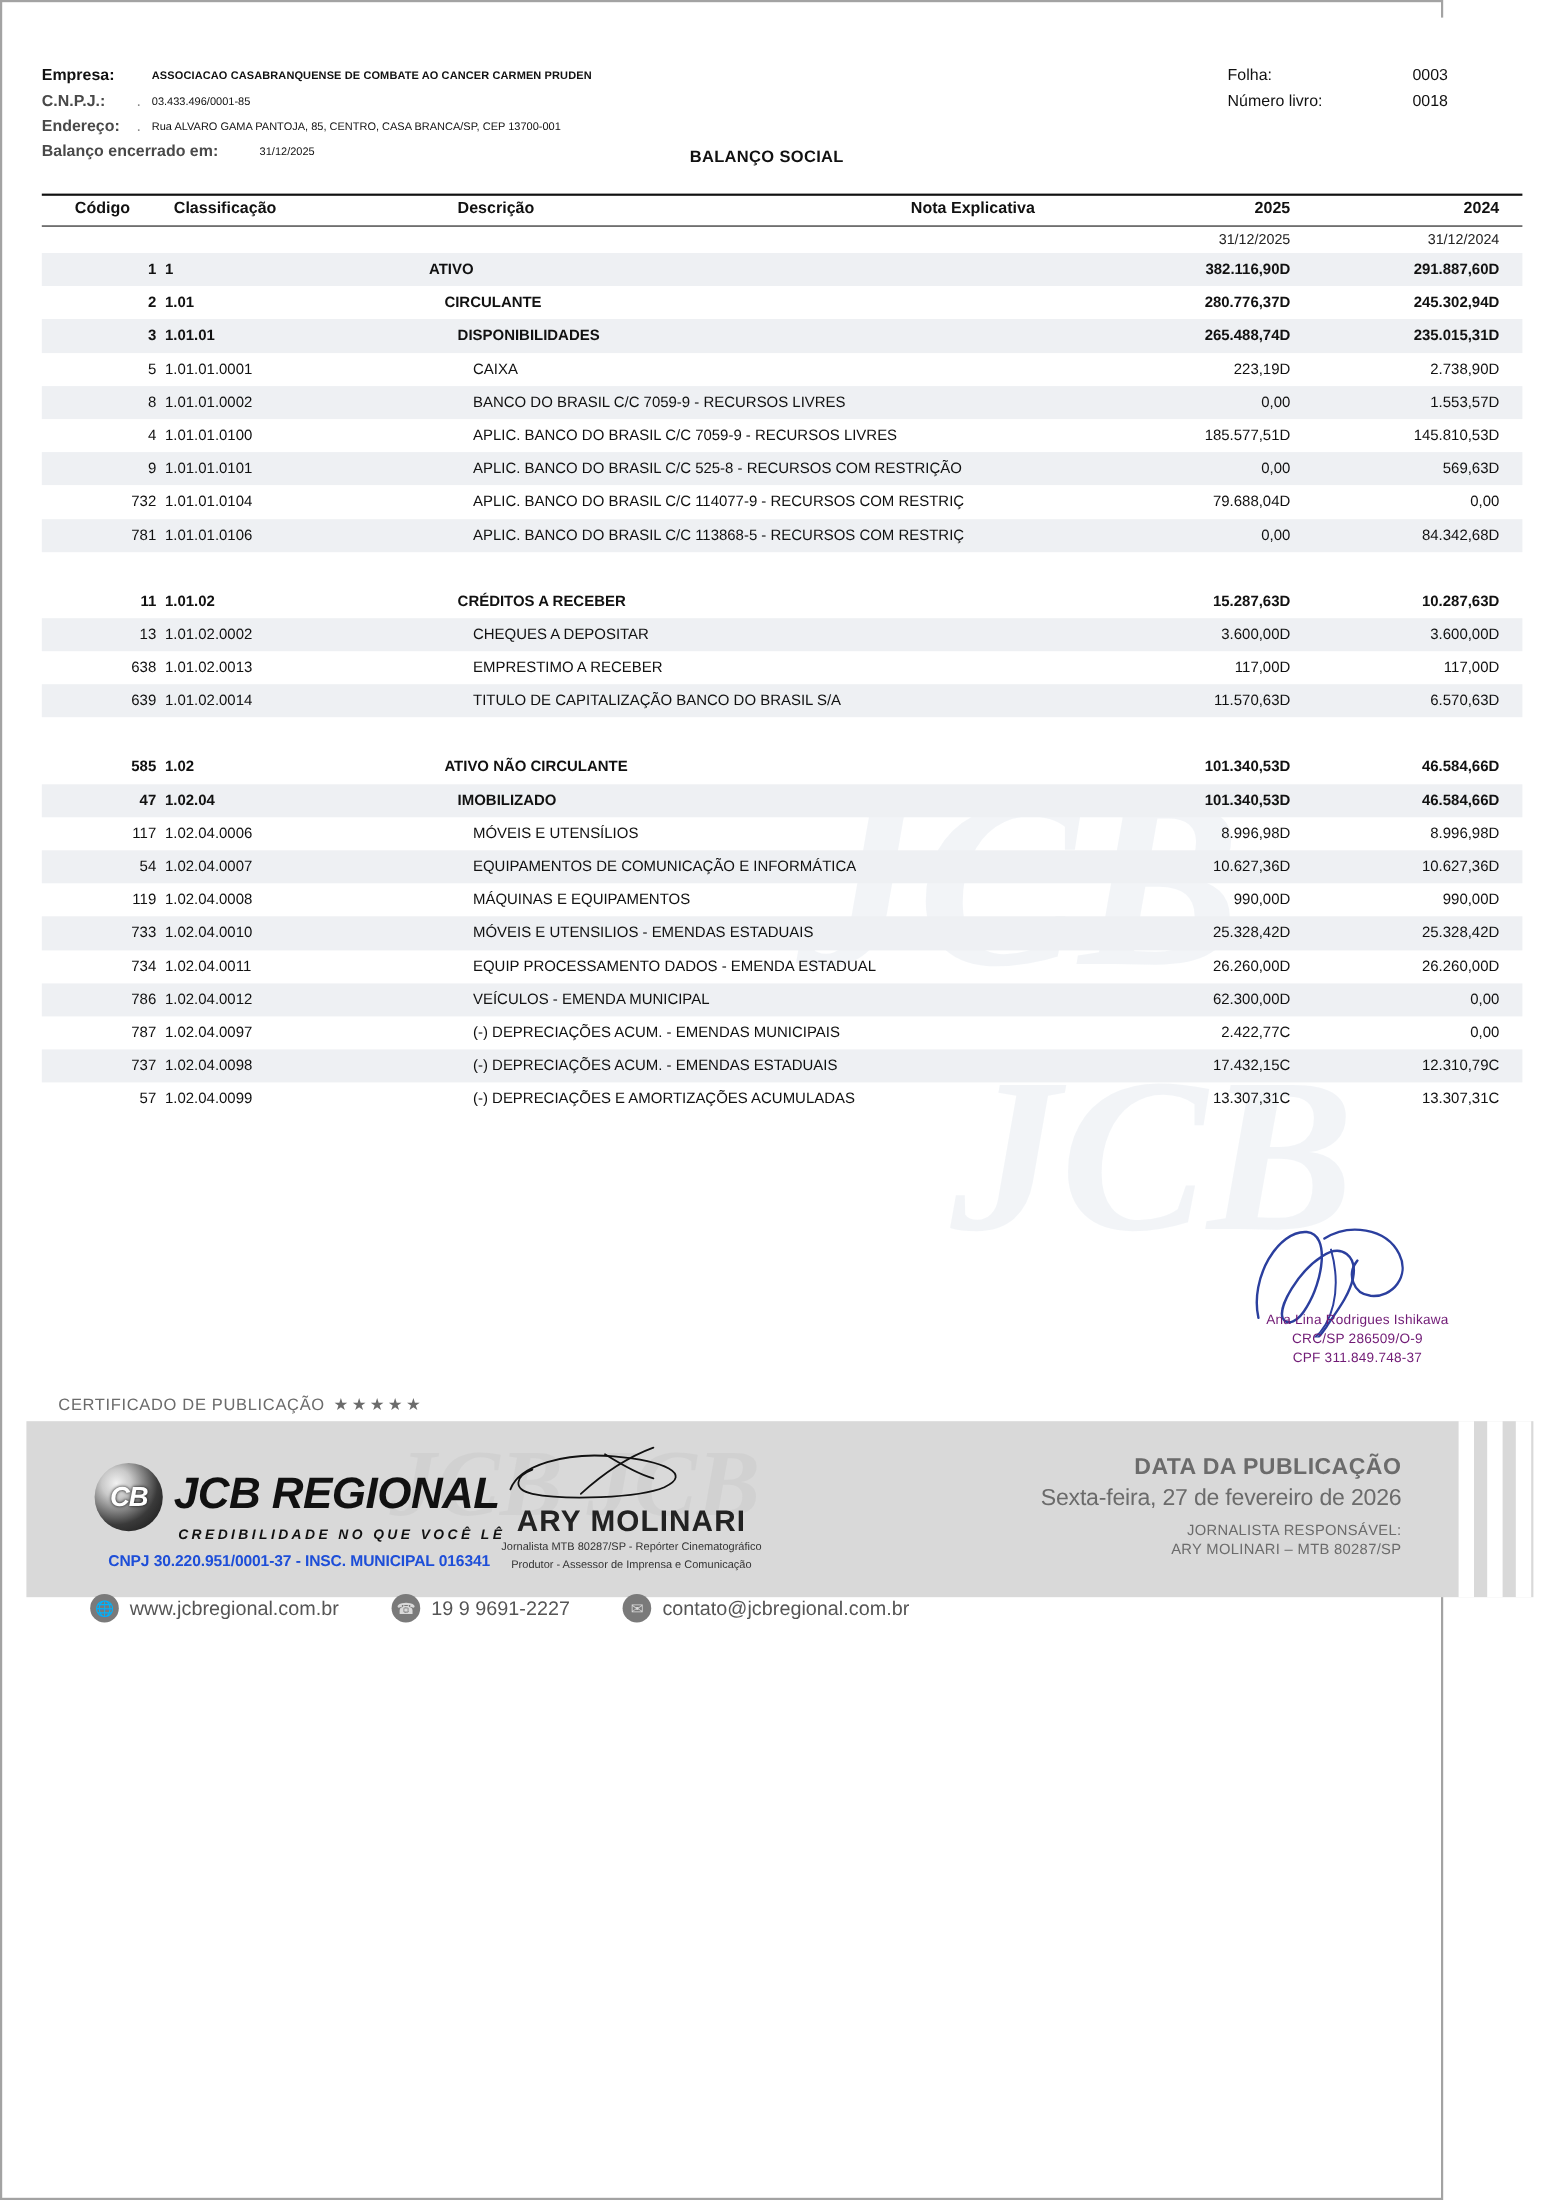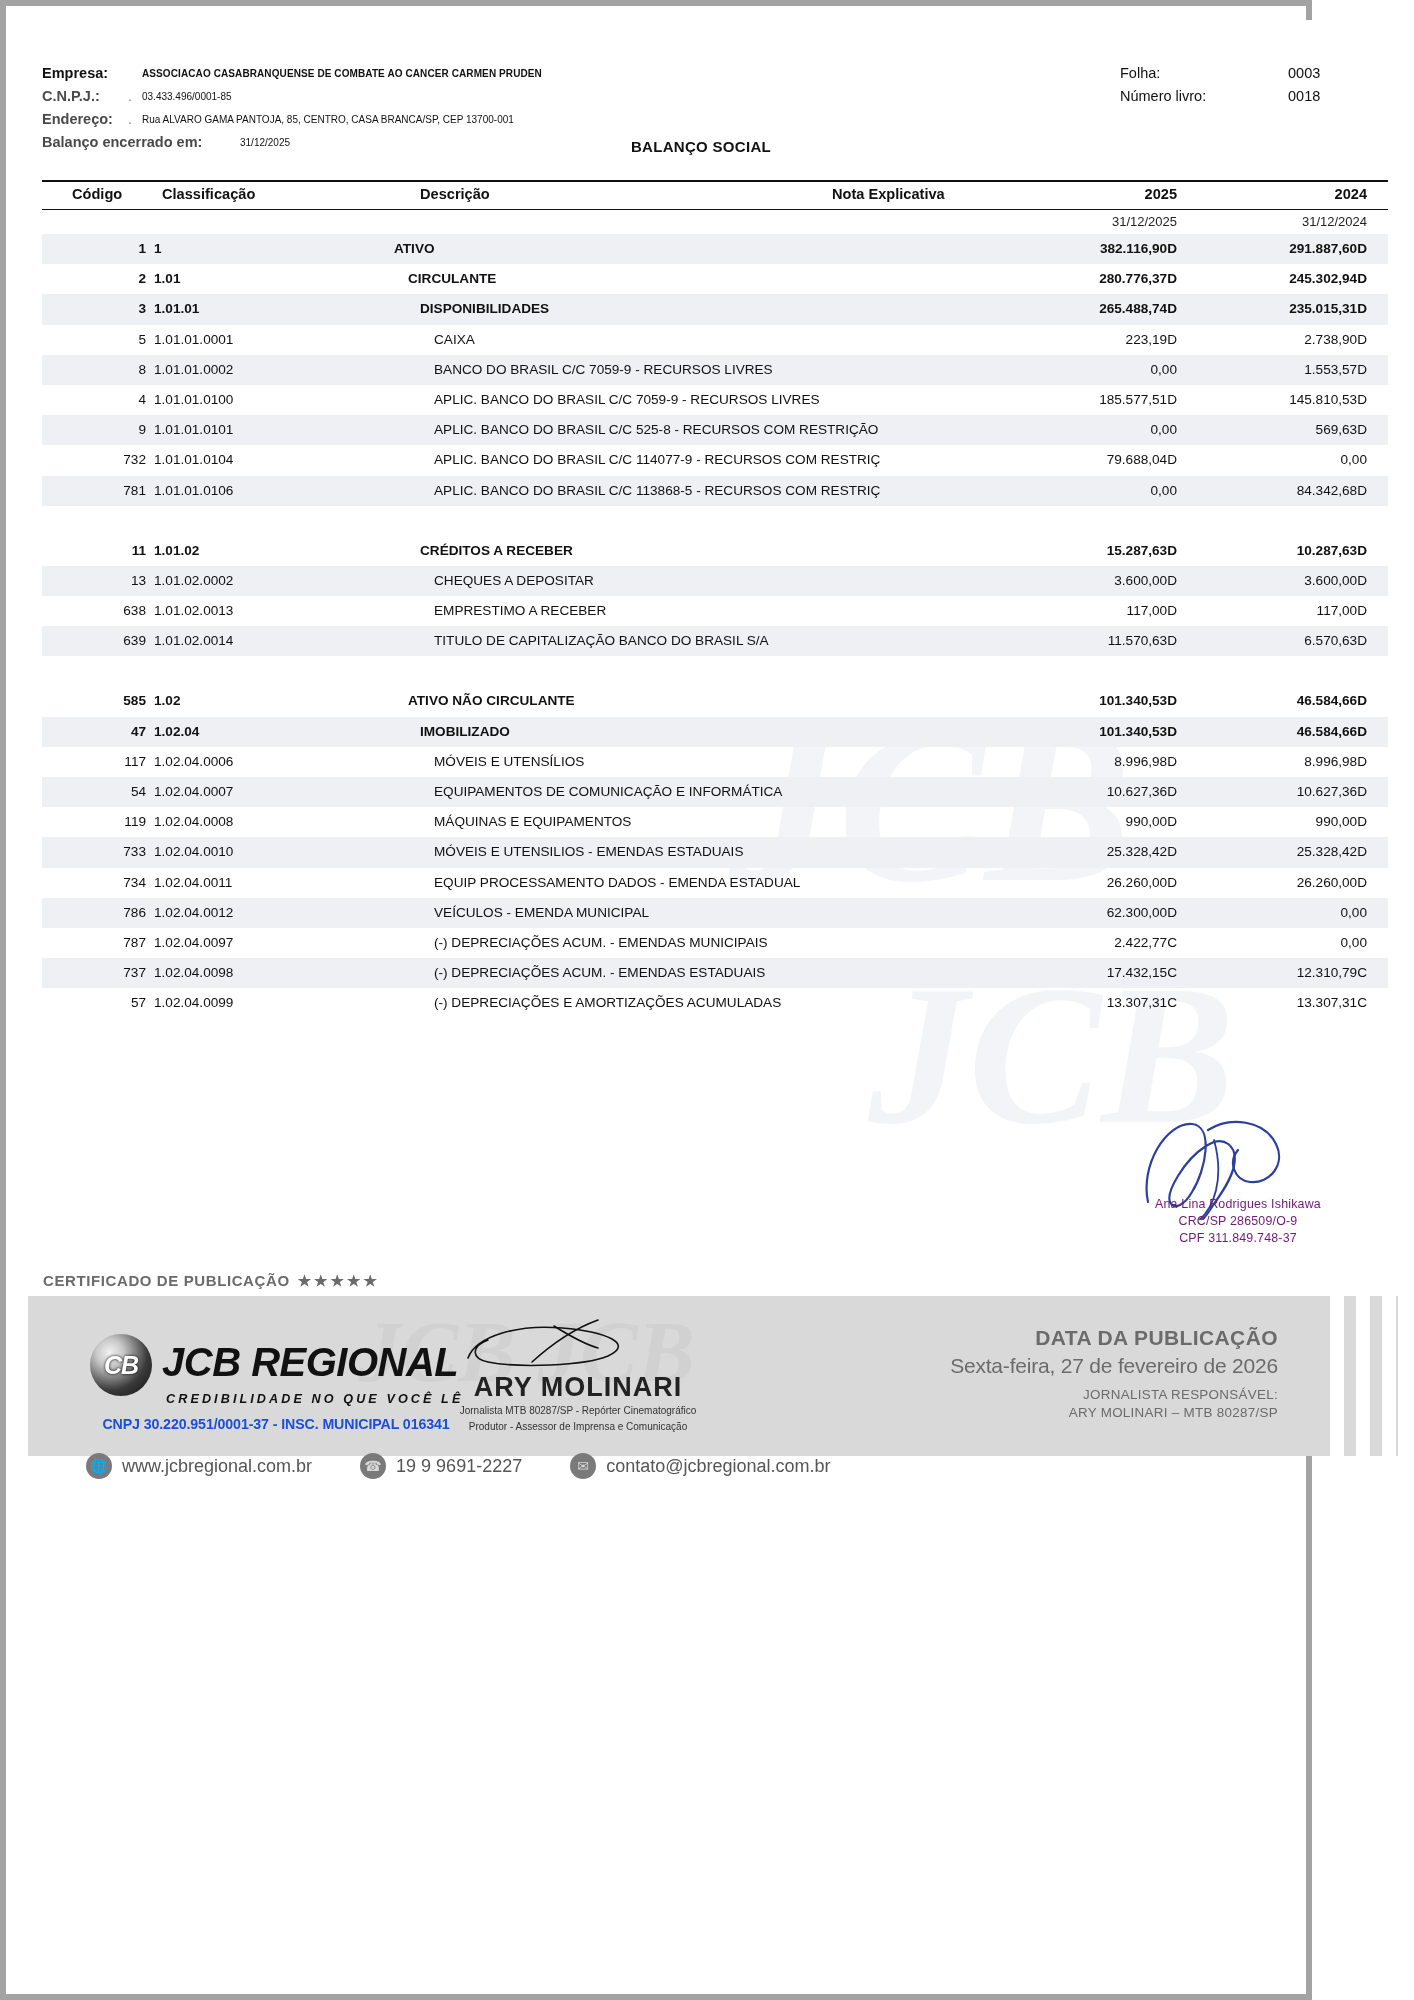--- a/index.html
+++ b/index.html
@@ -14,21 +14,21 @@
     color: #111111;
     position: relative;
     overflow: hidden;
   }
   .page {
     position: absolute;
     left: 0; top: 0;
     width: 1312px;
     height: 2000px;
     background: #fff;
-    border: 6px solid #a3a3a3;
+    border: 2px solid #a3a3a3;
     box-sizing: border-box;
   }
   .sheet {
     position: absolute;
     left: 22px;
     top: 14px;
     width: 1370px;
     height: 1300px;
     background: #fff;
   }
@@ -181,24 +181,24 @@
     position: absolute;
     font-family: "Liberation Serif", serif;
     font-style: italic;
     font-weight: bold;
     color: #9fb2c9;
   }
 
   
   .cert-label {
     position: absolute;
-    left: 37px;
+    left: 51px;
     top: 1266px;
     font-size: 15px;
-    font-weight: bold;
+    font-weight: normal;
     color: #6b6b6b;
     letter-spacing: .6px;
   }
   .cert-stars {
     margin-left: 8px;
     letter-spacing: 3px;
     color: #6b6b6b;
     font-size: 15px;
   }
 

